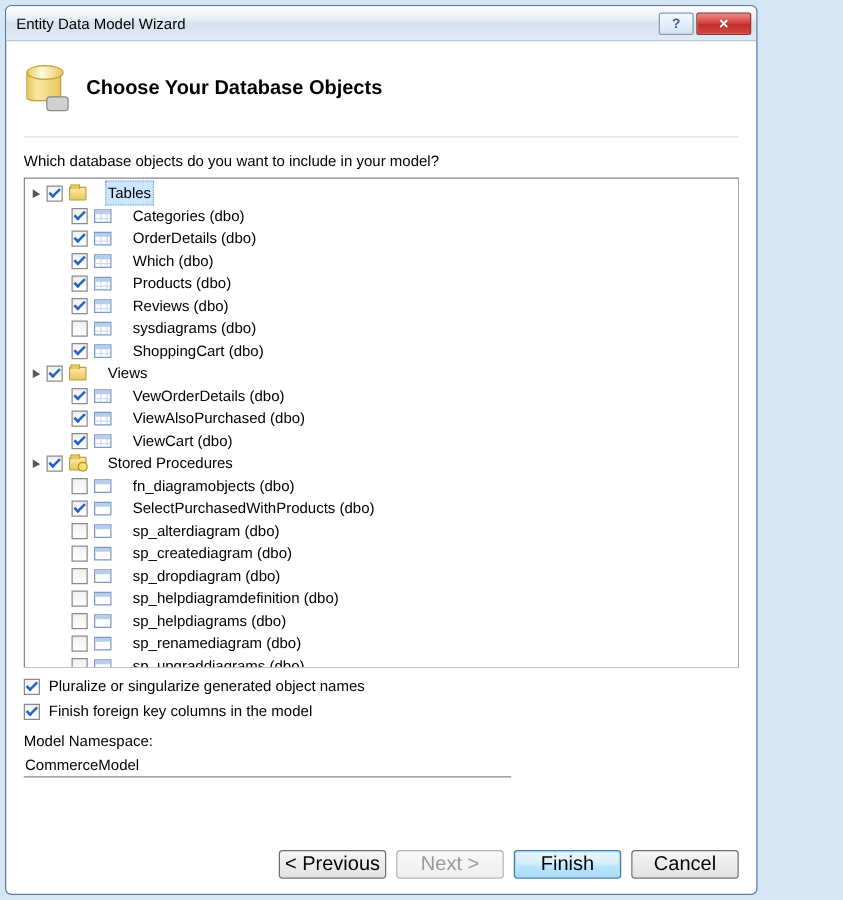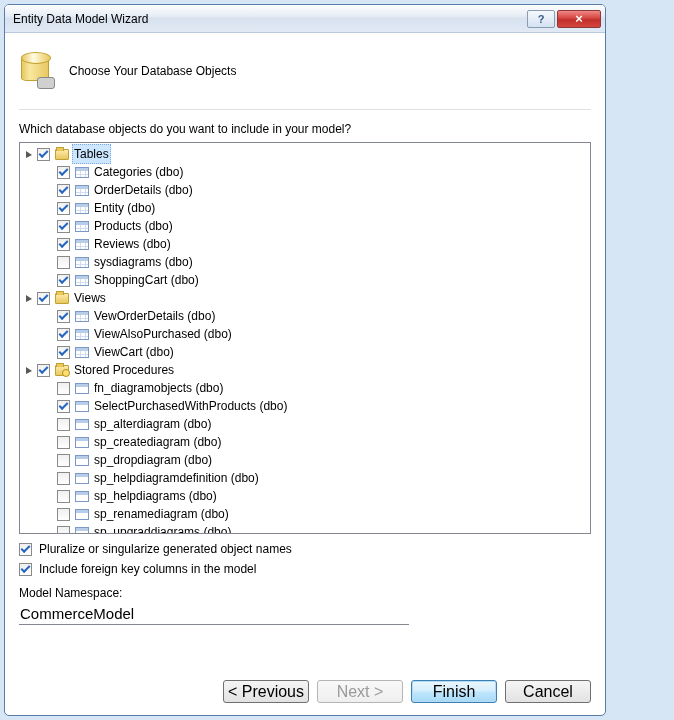--- a/index.html
+++ b/index.html
@@ -10,45 +10,45 @@
 .titlebar-buttons { display: flex; gap: 2px; }
 .tb-btn { width: 28px; height: 18px; border: 1px solid #8a9cb2; border-radius: 2px; display: flex; align-items: center; justify-content: center; cursor: default; }
 .tb-help { background: linear-gradient(#f5f9fd, #d4e2f2); color: #3a5a8a; font-weight: bold; font-size: 11px; }
 .tb-close { width: 44px; background: linear-gradient(#f08784, #d64540 45%, #c12f2a 55%, #d64540); border-color: #8a3a38; color: #fff; font-weight: bold; font-size: 13px; }
 .content { padding: 12px 14px; height: calc(100% - 28px); display: flex; flex-direction: column; }
 .header { display: flex; align-items: center; gap: 14px; padding: 6px 0 18px 0; border-bottom: 1px solid #e0e0e0; margin-bottom: 12px; }
 .db-icon { width: 36px; height: 40px; position: relative; }
 .db-cyl { width: 28px; height: 28px; background: linear-gradient(90deg, #e8c860, #f8e8a0 30%, #e8c860); border-radius: 14px 14px 6px 6px / 7px 7px 3px 3px; border: 1px solid #c0a030; position: absolute; top: 2px; left: 2px; }
 .db-cyl::before { content: ""; position: absolute; top: -2px; left: -1px; width: 28px; height: 10px; background: linear-gradient(90deg, #e8c860, #fffbe0 40%, #e8c860); border: 1px solid #c0a030; border-radius: 50%; }
 .db-plug { position: absolute; bottom: 2px; right: 0; width: 18px; height: 12px; background: #d0d0d0; border: 1px solid #888; border-radius: 3px; }
-.header-title { font-weight: normal; font-size: 12px; }
+.header-title { font-weight: bold; font-size: 16px; }
 .prompt { margin-bottom: 6px; }
 .tree-box { border: 1px solid #828790; height: 392px; overflow: auto; padding: 2px 4px; background: #fff; }
 .tree ul { list-style: none; padding-left: 0; }
 .tree > ul > li > ul { padding-left: 20px; }
 .tree li { line-height: 18px; white-space: nowrap; }
 .row { display: flex; align-items: center; gap: 2px; height: 18px; }
 .expander { width: 11px; height: 11px; display: flex; align-items: center; justify-content: center; cursor: default; color: #595959; }
 .expander.none { visibility: hidden; }
 .cb { width: 13px; height: 13px; border: 1px solid #8a8a8a; background: linear-gradient(#f0f0f0,#fff); display: inline-flex; align-items: center; justify-content: center; margin-right: 2px; cursor: default; }
 .cb.checked::after { content: ""; width: 7px; height: 3px; border-left: 2px solid #2565c0; border-bottom: 2px solid #2565c0; transform: rotate(-45deg) translate(1px,-1px); }
 .ticon { width: 16px; height: 14px; display: inline-flex; align-items: center; justify-content: center; }
 .ico-folder { width: 14px; height: 11px; background: linear-gradient(#ffe9a8,#e8c860); border: 1px solid #c0a030; border-radius: 1px; position: relative; }
 .ico-folder::before { content: ""; position: absolute; top: -3px; left: 0; width: 6px; height: 3px; background: #e8c860; border: 1px solid #c0a030; border-bottom: none; border-radius: 1px 1px 0 0; }
 .ico-folder.proc::after { content: ""; position: absolute; right: -2px; bottom: -2px; width: 6px; height: 6px; background: #ffe070; border: 1px solid #b09020; border-radius: 50%; }
 .ico-table { width: 14px; height: 11px; background: #fff; border: 1px solid #7a98c8; position: relative; }
 .ico-table::before { content: ""; position: absolute; inset: 0; background: linear-gradient(#b8cde8,#b8cde8) 0 0/100% 3px no-repeat, linear-gradient(#d0dcf0,#d0dcf0) 0 6px/100% 1px no-repeat, linear-gradient(#d0dcf0,#d0dcf0) 4px 0/1px 100% no-repeat, linear-gradient(#d0dcf0,#d0dcf0) 9px 0/1px 100% no-repeat; }
 .ico-proc { width: 14px; height: 11px; background: #fff; border: 1px solid #7a98c8; position: relative; }
 .ico-proc::before { content: ""; position: absolute; inset: 0; background: linear-gradient(#b8cde8,#b8cde8) 0 0/100% 3px no-repeat; }
-.label { padding: 0 2px; }
+.label { padding: 0 2px; margin-left: 12px; }
 .label.sel { background: #cde6ff; border: 1px dotted #7aa8e0; padding: 0 1px; }
 .options { margin-top: 8px; display: flex; flex-direction: column; gap: 6px; }
 .opt-row { display: flex; align-items: center; gap: 5px; }
 .ns-label { margin-top: 10px; margin-bottom: 3px; }
-.ns-input { width: 390px; border: none; border-bottom: 1px solid #828790; padding: 2px 1px; font-family: inherit; font-size: 15px; outline: none; background: transparent; }
+.ns-input { width: 390px; border: none; border-bottom: 1px solid #828790; padding: 2px 1px; font-family: inherit; font-size: 12px; outline: none; background: transparent; }
 .footer { margin-top: auto; padding-top: 12px; display: flex; justify-content: flex-end; gap: 8px; }
 .btn { width: 86px; height: 23px; border: 1px solid #707070; background: linear-gradient(#f5f5f5,#e2e2e2); font-family: inherit; font-size: 16px; border-radius: 3px; cursor: default; }
 .btn:disabled { color: #9a9a9a; border-color: #b5b5b5; background: linear-gradient(#f8f8f8,#efefef); }
 .btn.primary { border: 1px solid #3c7fb1; box-shadow: 0 0 0 1px #b3dbf8 inset; background: linear-gradient(#eaf6fd,#d7effc 45%,#bee6fd 55%,#a7d9f5); }
 </style>
 </head>
 <body>
 
 <div class="window">
   <div class="titlebar">
@@ -104,21 +104,21 @@
                     <span class="label">OrderDetails (dbo)</span>
                   </div>
                 </li>
                 <li>
                   <div class="row">
                     <span class="expander none"></span>
                     <span class="cb checked"></span>
                     <span class="ticon">
                       <span class="ico-table"></span>
                     </span>
-                    <span class="label">Entity (dbo)</span>
+                    <span class="label">Which (dbo)</span>
                   </div>
                 </li>
                 <li>
                   <div class="row">
                     <span class="expander none"></span>
                     <span class="cb checked"></span>
                     <span class="ticon">
                       <span class="ico-table"></span>
                     </span>
                     <span class="label">Products (dbo)</span>
@@ -311,21 +311,21 @@
           </ul>
         </div>
     </div>
     <div class="options">
       <div class="opt-row">
         <span class="cb checked"></span>
         <span>Pluralize or singularize generated object names</span>
       </div>
       <div class="opt-row">
         <span class="cb checked"></span>
-        <span>Include foreign key columns in the model</span>
+        <span>Finish foreign key columns in the model</span>
       </div>
     </div>
     <div class="ns-label">Model Namespace:</div>
     <input class="ns-input" value="CommerceModel" style="">
     <div class="footer">
       <button class="btn">&lt; Previous</button>
       <button class="btn" disabled="">Next &gt;</button>
       <button class="btn primary">Finish</button>
       <button class="btn">Cancel</button>
     </div>

